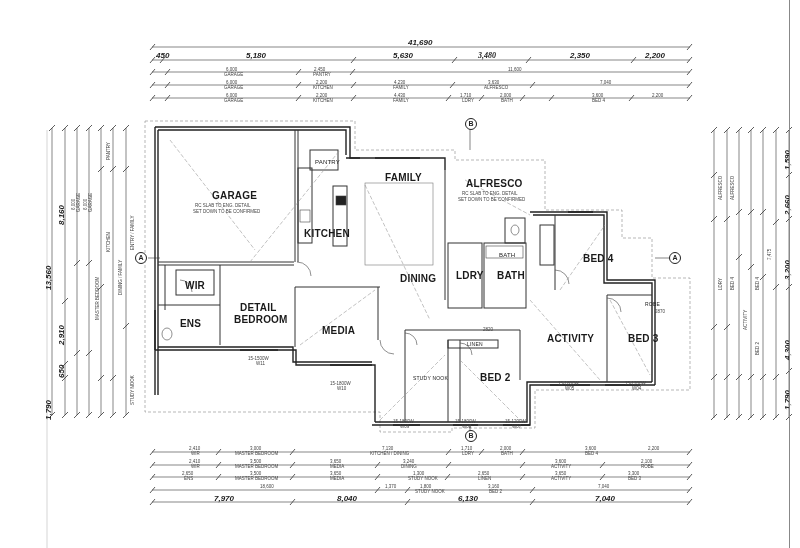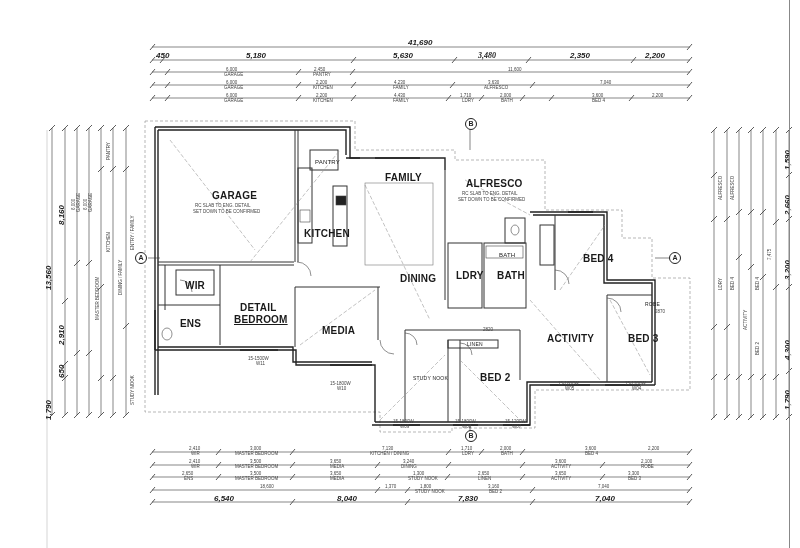--- a/index.html
+++ b/index.html
@@ -338,21 +338,21 @@
 <div class="note" style="left:462px;top:191px;">RC SLAB TO ENG. DETAIL</div>
 <div class="note" style="left:458px;top:197px;">SET DOWN TO BE CONFIRMED</div>
 <div class="room-label" style="left:400px;top:273px;">DINING</div>
 <div class="room-label" style="left:456px;top:270px;">LDRY</div>
 <div class="room-label" style="left:497px;top:270px;">BATH</div>
 <div class="room-label small" style="left:499px;top:249px;">BATH</div>
 <div class="room-label" style="left:583px;top:253px;">BED 4</div>
 <div class="room-label" style="left:185px;top:280px;">WIR</div>
 <div class="room-label" style="left:180px;top:318px;">ENS</div>
 <div class="room-label" style="left:240px;top:302px;">DETAIL</div>
-<div class="room-label" style="left:234px;top:314px;text-decoration:underline;">BEDROOM</div>
+<div class="room-label" style="left:234px;top:314px;">BEDROOM</div>
 <div class="room-label" style="left:322px;top:325px;">MEDIA</div>
 <div class="room-label" style="left:547px;top:333px;">ACTIVITY</div>
 <div class="room-label" style="left:628px;top:333px;">BED 3</div>
 <div class="room-label" style="left:480px;top:372px;">BED 2</div>
 <div class="room-label small" style="left:413px;top:372px;font-size:5px;">STUDY NOOK</div>
 <div class="room-label small" style="left:467px;top:338px;font-size:5px;">LINEN</div>
 <div class="room-label small" style="left:645px;top:298px;font-size:5px;">ROBE</div>
 <div class="note" style="left:483px;top:327px;">2820</div>
 <div class="note" style="left:655px;top:309px;">2870</div>
 
@@ -452,23 +452,23 @@
 <div class="dim-sm" style="left:628px;top:476px;">BED 3</div>
 
 <div class="dim-sm" style="left:260px;top:484px;">18,600</div>
 <div class="dim-sm" style="left:385px;top:484px;">1,370</div>
 <div class="dim-sm" style="left:420px;top:484px;">1,800</div>
 <div class="dim-sm" style="left:415px;top:489px;">STUDY NOOK</div>
 <div class="dim-sm" style="left:488px;top:484px;">3,160</div>
 <div class="dim-sm" style="left:489px;top:489px;">BED 2</div>
 <div class="dim-sm" style="left:598px;top:484px;">7,040</div>
 
-<div class="dim-big" style="left:214px;top:494px;">6,540</div>
+<div class="dim-big" style="left:214px;top:494px;">7,970</div>
 <div class="dim-big" style="left:337px;top:494px;">8,040</div>
-<div class="dim-big" style="left:458px;top:494px;">7,830</div>
+<div class="dim-big" style="left:458px;top:494px;">6,130</div>
 <div class="dim-big" style="left:595px;top:494px;">7,040</div>
 
 <div class="dim-big vtext" style="left:44px;top:290px;">13,560</div>
 <div class="dim-big vtext" style="left:57px;top:225px;">8,160</div>
 <div class="dim-big vtext" style="left:57px;top:345px;">2,910</div>
 <div class="dim-big vtext" style="left:57px;top:378px;">650</div>
 <div class="dim-big vtext" style="left:44px;top:420px;">1,790</div>
 <div class="dim-sm vtext" style="left:71px;top:210px;">6,000</div>
 <div class="dim-sm vtext" style="left:76px;top:212px;">GARAGE</div>
 <div class="dim-sm vtext" style="left:83px;top:210px;">6,000</div>

